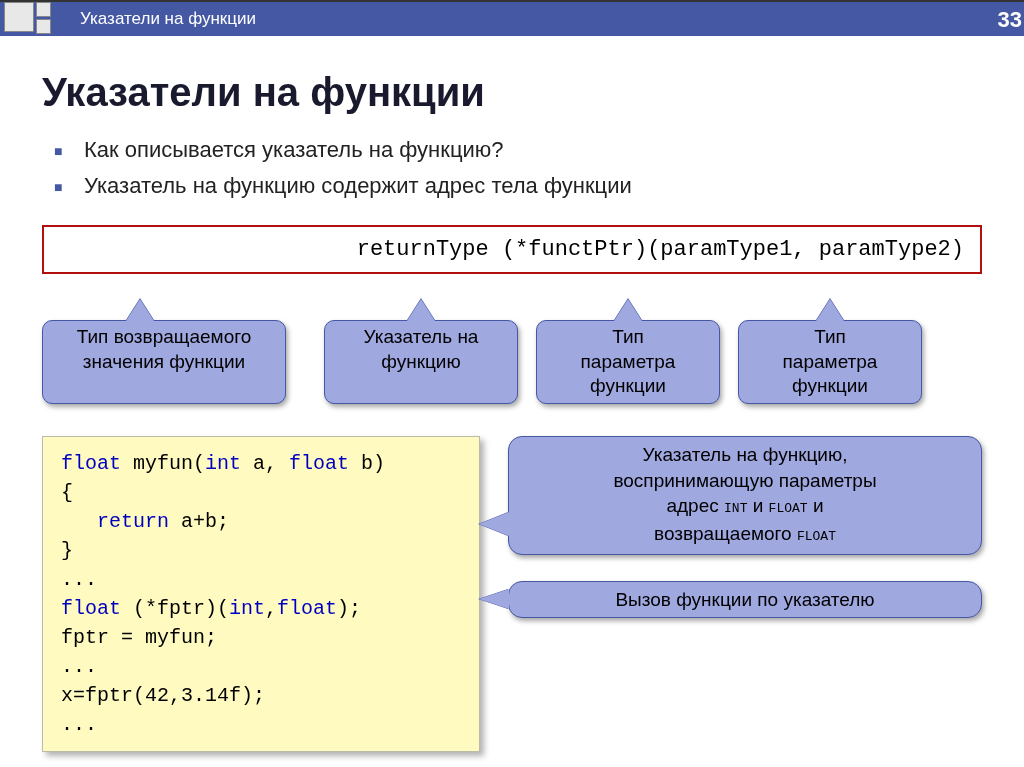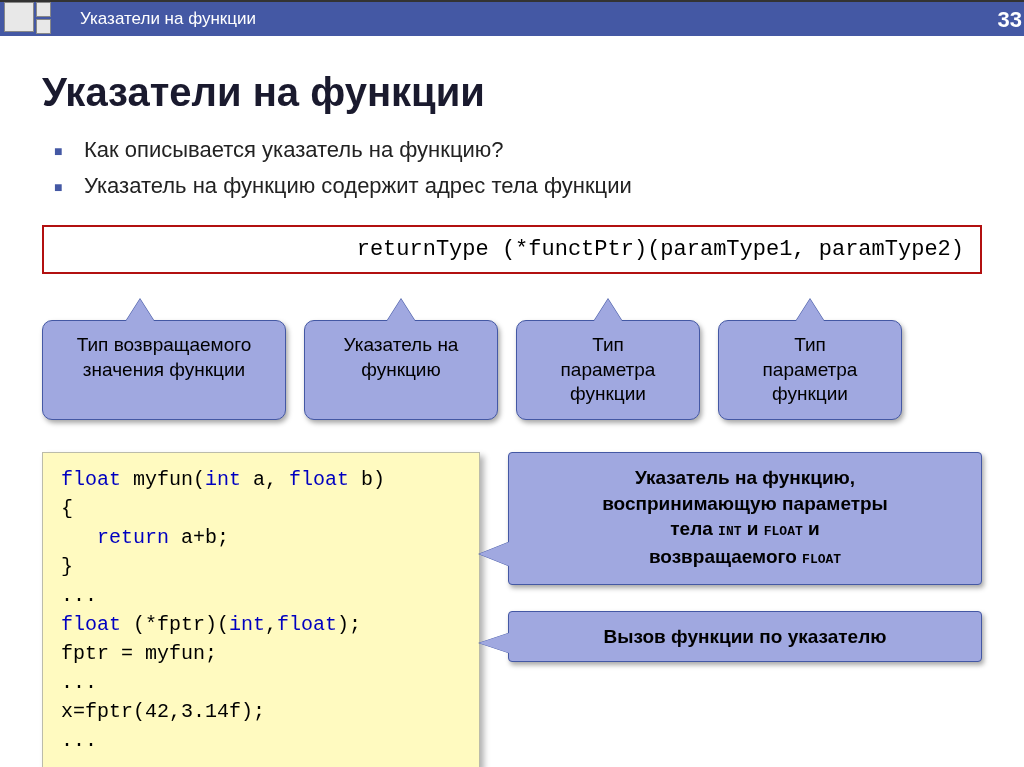--- a/index.html
+++ b/index.html
@@ -96,40 +96,40 @@
     display: flex;
     gap: 18px;
     margin-top: 46px;
     margin-bottom: 32px;
     position: relative;
   }
   .callout {
     background: #a0a8e0;
     border: 1.5px solid #4458a4;
     border-radius: 10px;
-    padding: 12px 16px;
+    padding: 4px 16px;
     text-align: center;
     font-size: 19px;
     line-height: 1.3;
     box-shadow: 2px 3px 5px rgba(0,0,0,0.35);
     position: relative;
   }
   .callout::before {
     content: "";
     position: absolute;
     top: -22px;
     left: 50%;
     transform: translateX(-50%);
     border-left: 14px solid transparent;
     border-right: 14px solid transparent;
     border-bottom: 22px solid #a0a8e0;
     filter: drop-shadow(0 -1px 0 #4458a4);
   }
   .c1 { width: 210px; } .c1::before { left: 40%; }
-  .c2 { width: 160px; }
+  .c2 { width: 160px; margin-left: 20px; }
   .c3 { width: 150px; }
   .c4 { width: 150px; }
 
   .bottom-area {
     display: flex;
     gap: 28px;
     align-items: flex-start;
   }
   .code-block {
     background: #fffac0;
@@ -147,28 +147,27 @@
   .right-callouts {
     display: flex;
     flex-direction: column;
     gap: 26px;
     flex: 1;
     position: relative;
   }
   .rcallout {
     background: #a0a8e0;
     border: 1.5px solid #4458a4;
-    border-radius: 4px;
-    padding: 12px 18px;
+    border-radius: 14px;
+    padding: 5px 18px;
     font-size: 19px;
     line-height: 1.35;
     box-shadow: 2px 3px 5px rgba(0,0,0,0.35);
     text-align: center;
     position: relative;
-    font-weight: bold;
   }
   .rcallout .mono { font-family: "Courier New", monospace; font-variant: small-caps; }
   .rcallout.r1::before {
     content: "";
     position: absolute;
     left: -30px;
     bottom: 18px;
     border-top: 12px solid transparent;
     border-bottom: 12px solid transparent;
     border-right: 30px solid #a0a8e0;
@@ -235,20 +234,20 @@
 <span class="kw">float</span><span> (*fptr)(</span><span class="kw">int</span><span>,</span><span class="kw">float</span><span>);</span>
 <span>fptr = myfun;</span>
 <span>...</span>
 <span>x=fptr(42,3.14f);</span>
 <span>...</span></div>
 
     <div class="right-callouts">
       <div class="rcallout r1">
         <span>Указатель на функцию,</span><br>
         <span>воспринимающую параметры</span><br>
-        <span>тела </span><span class="mono">int</span><span> и </span><span class="mono">float</span><span> и</span><br>
+        <span>адрес </span><span class="mono">int</span><span> и </span><span class="mono">float</span><span> и</span><br>
         <span>возвращаемого </span><span class="mono">float</span>
       </div>
       <div class="rcallout r2">Вызов функции по указателю</div>
     </div>
   </div>
 
 </div>
 
 </body></html>

